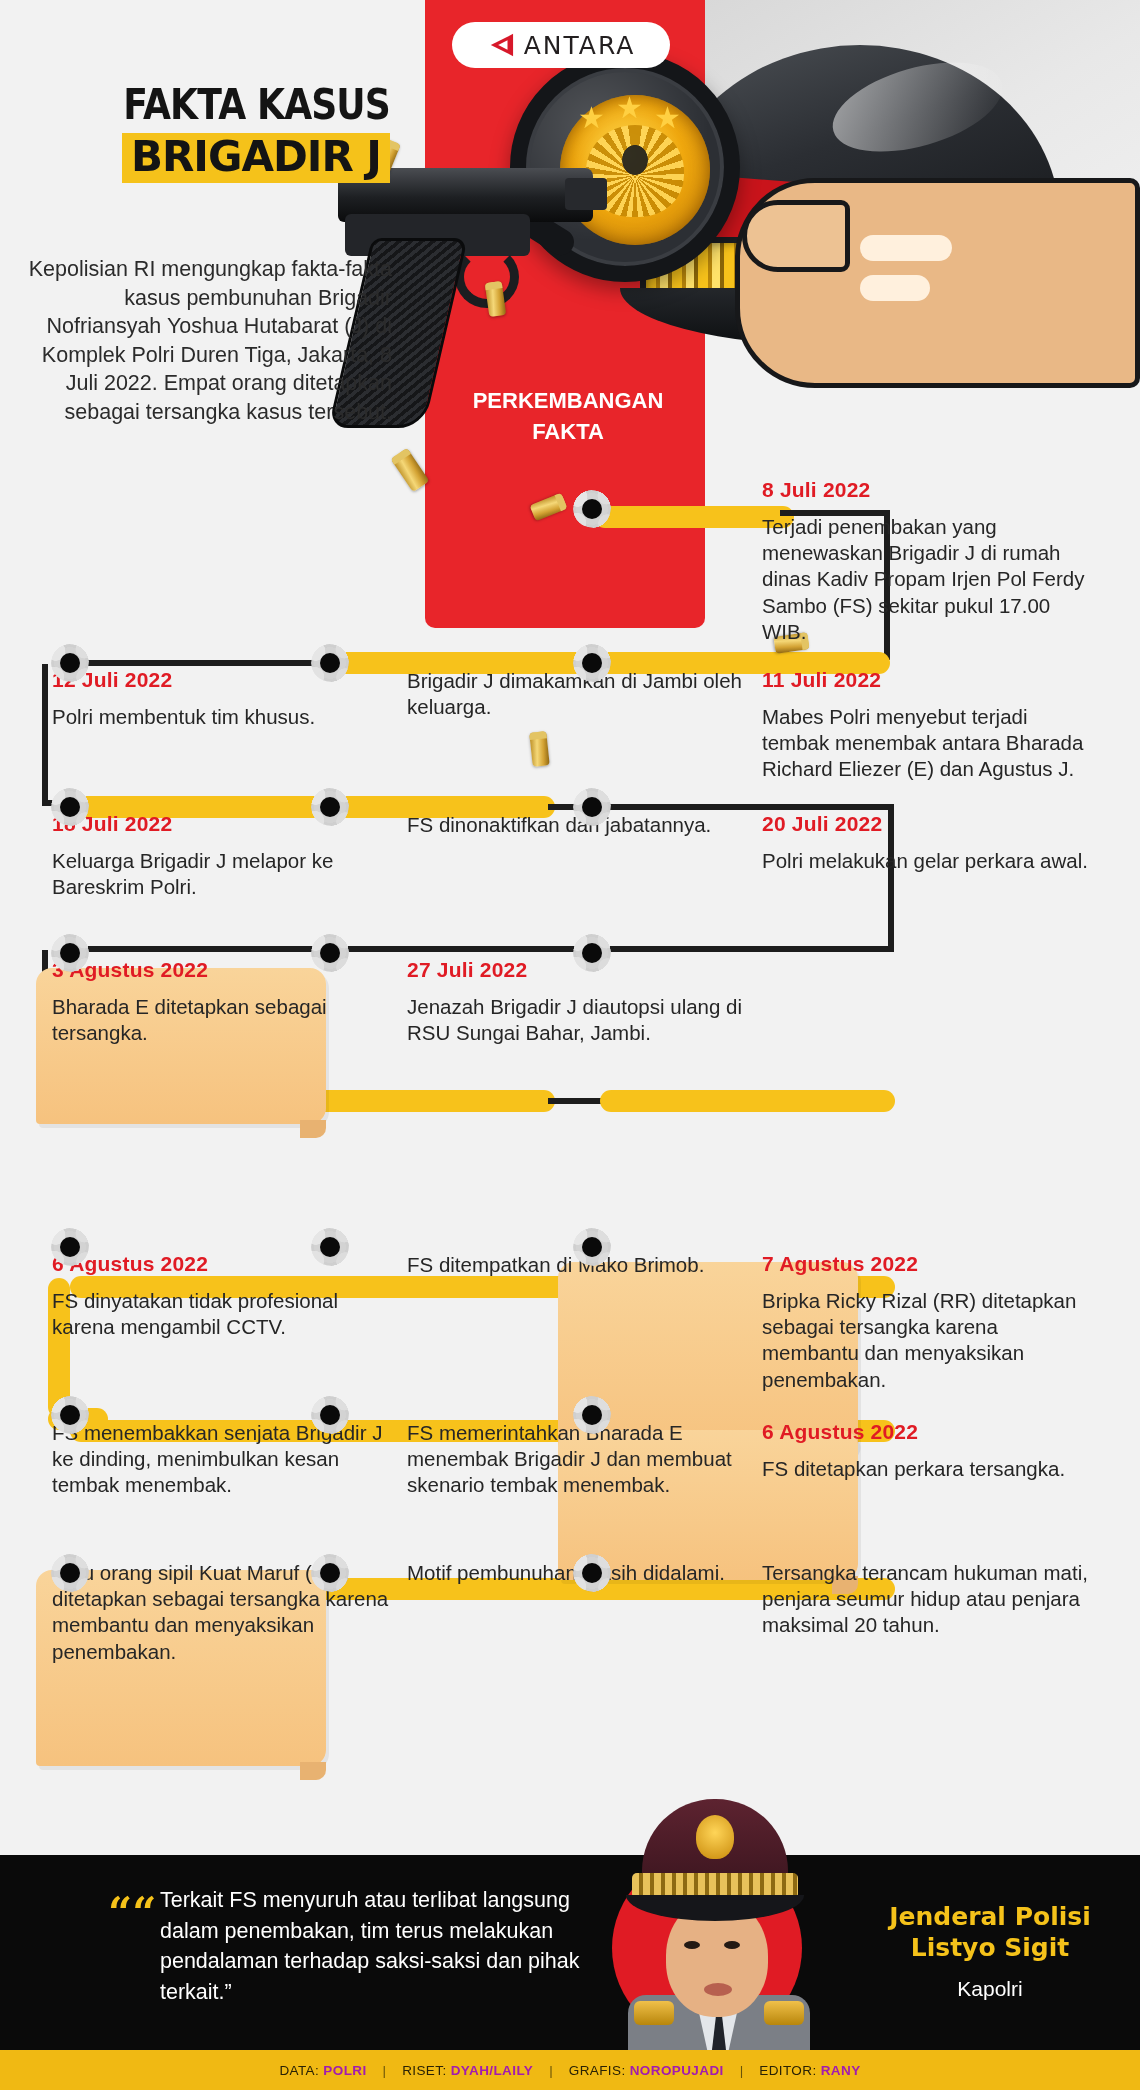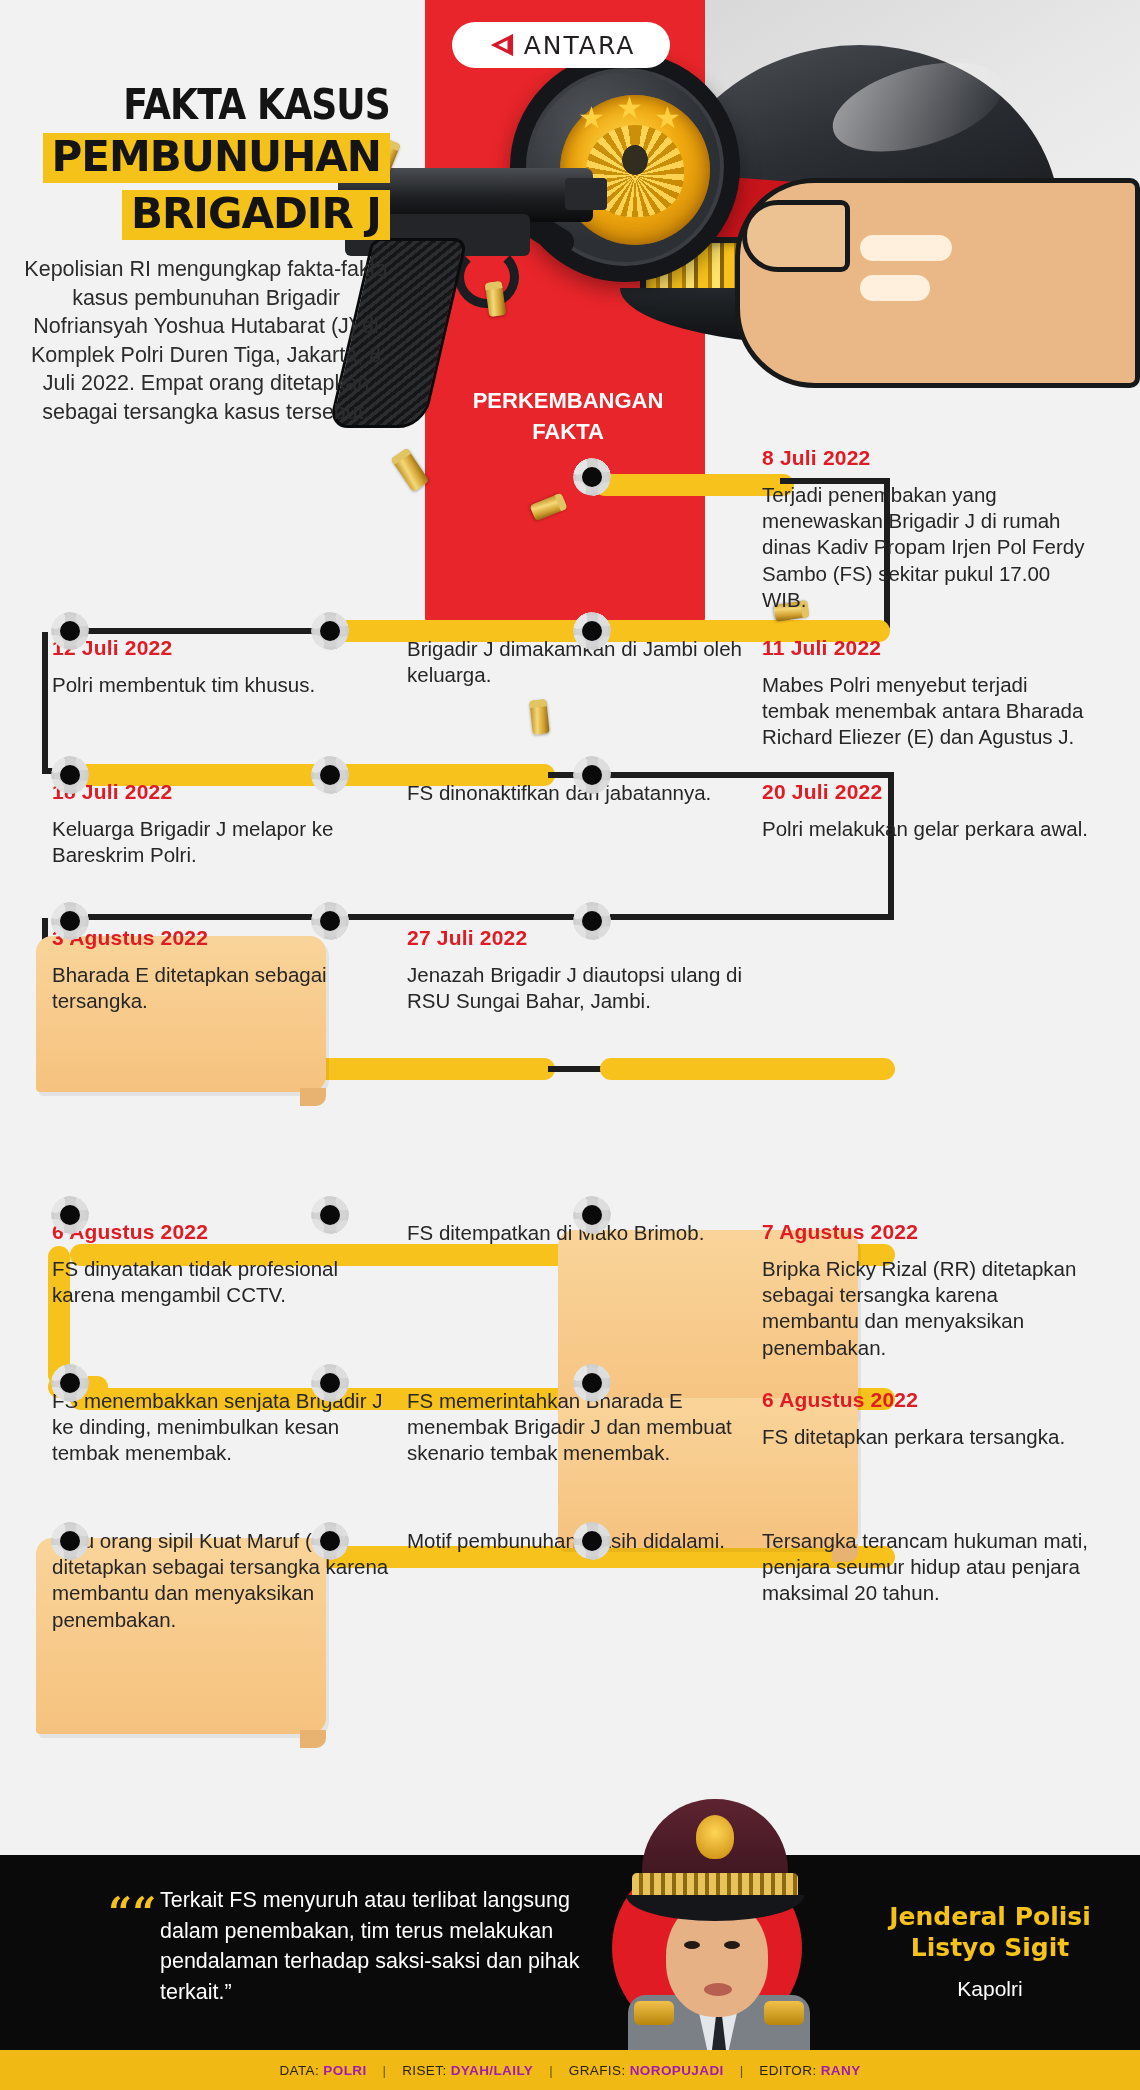--- a/index.html
+++ b/index.html
@@ -129,37 +129,37 @@
   .shell::after{content:"";position:absolute;left:0;top:0;width:100%;height:7px;
     background:#e3c463;border-radius:4px 4px 0 0;}
 
   
   .headline { position:absolute; left:30px; top:84px; width:360px; text-align:right; z-index:6;}
   .h-l1 { font-family:"DejaVu Sans", sans-serif; font-weight:bold; font-size:42px; letter-spacing:-1px;
           color:#141414; transform: scaleX(.86); transform-origin: right center; line-height:1; }
   .h-band { display:inline-block; background:#f5c21a; padding:3px 9px 5px 9px; margin-top:7px; }
   .h-l2, .h-l3 { font-family:"DejaVu Sans", sans-serif; font-weight:bold; font-size:42px;
           letter-spacing:-1px; color:#141414; transform: scaleX(.86); transform-origin: right center; line-height:1;}
-  .intro { position:absolute; left:20px; top:255px; width:372px; text-align:center; z-index:6;
+  .intro { position:absolute; left:20px; top:255px; width:372px; text-align:right; z-index:6;
     font-size:21.5px; line-height:1.33; color:#2b2b2b; }
 
   .logo-pill{
     position:absolute; left:452px; top:22px; width:218px; height:46px; background:#fff;
     border-radius:23px; display:flex; align-items:center; justify-content:center; gap:9px; z-index:8;
   }
   .logo-mark{ width:28px; height:26px; }
   .logo-text{ font-family:"DejaVu Sans", sans-serif; font-size:25px; letter-spacing:2px; color:#231f20;}
 
   .perk{
     position:absolute; left:452px; top:385px; width:232px; z-index:9;
     color:#fff; font-weight:bold; font-size:22px; line-height:1.42; text-align:center;
   }
 
   
-  .timeline { position:absolute; left:0; top:606px; width:1140px; height:1214px; }
+  .timeline { position:absolute; left:0; top:638px; width:1140px; height:1214px; }
 
   .row { position:absolute; left:0; width:1140px; display:flex; }
   .cell { width:355px; padding-right:18px; position:relative; }
   .cell.c1 { margin-left:52px; }
   .cell.c2 { margin-left:0px; }
   .cell.c3 { margin-left:0px; }
 
   .date { color:#e01b24; font-weight:bold; font-size:21px; margin-bottom:12px; letter-spacing:.2px;}
   .desc { font-size:20.5px; line-height:1.28; color:#262626; }
 
@@ -304,21 +304,20 @@
   <div class="logo-pill">
     <svg class="logo-mark" viewBox="0 0 30 28">
       <path d="M28 2 L4 14 L28 26 Z" fill="#d7182a"></path>
       <path d="M22 9 L12 14 L22 19 Z" fill="#ffffff"></path>
     </svg>
     <span class="logo-text">ANTARA</span>
   </div>
 
   <div class="headline">
     <div class="h-l1">FAKTA KASUS</div>
-    <div><span class="h-band"><span class="h-l2">PEMBUNUHAN</span></span></div>
     <div><span class="h-band"><span class="h-l3">BRIGADIR J</span></span></div>
   </div>
 
   <div class="intro">Kepolisian RI mengungkap fakta-fakta kasus pembunuhan Brigadir Nofriansyah Yoshua Hutabarat (J) di Komplek Polri Duren Tiga, Jakarta, 8 Juli 2022. Empat orang ditetapkan sebagai tersangka kasus tersebut.</div>
 
   <div class="perk">
     <div>PERKEMBANGAN</div>
     <div>FAKTA</div>
   </div>
 </div>

